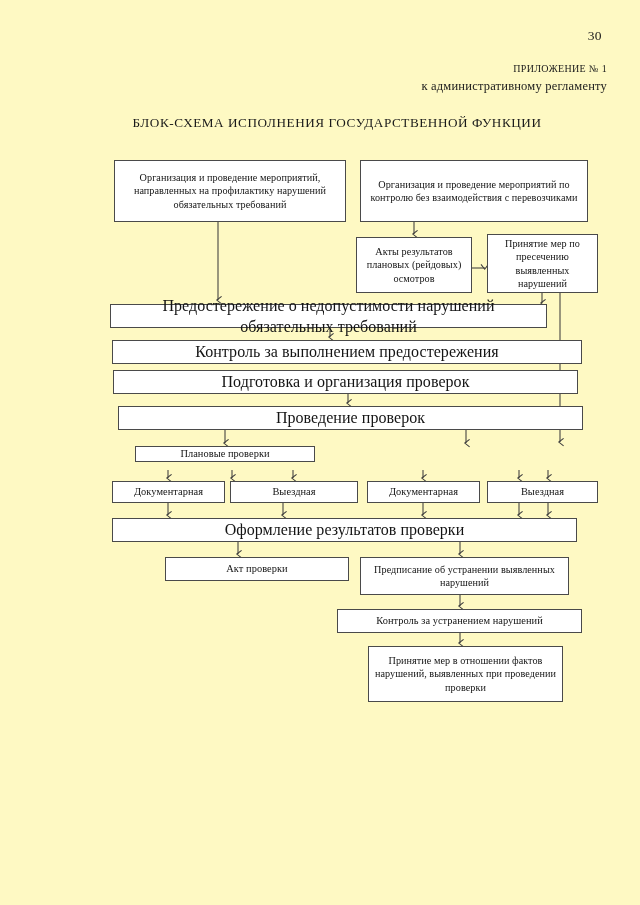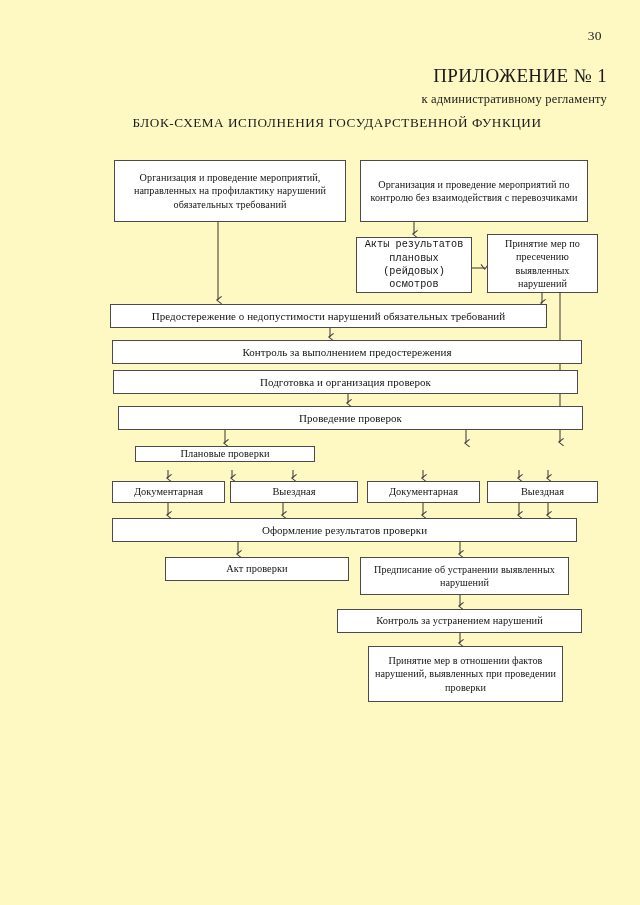--- a/index.html
+++ b/index.html
@@ -31,21 +31,21 @@
     letter-spacing: .4px;
   }
   .appendix-block {
     position: absolute;
     top: 62px;
     right: 33px;
     text-align: right;
     line-height: 1.45;
   }
   .appendix-line1 {
-    font-size: 19px;
+    font-size: 10px;
     letter-spacing: .35px;
     display: block;
   }
   .appendix-line2 {
     font-size: 12.5px;
     letter-spacing: .2px;
     display: block;
   }
   .doc-title {
     position: absolute;
@@ -78,21 +78,21 @@
     align-items: center;
     justify-content: center;
     text-align: center;
     font-size: 10.4px;
     line-height: 1.32;
     padding: 2px 4px;
     letter-spacing: .05px;
     color: #141414;
   }
   .node.tall { font-size: 10.2px; }
-  .node.wide { font-size: 11px; }
+  .node.wide { font-size: 16px; }
 
   svg.links {
     position: absolute;
     left: 0;
     top: 0;
     width: 640px;
     height: 905px;
     overflow: visible;
     pointer-events: none;
   }
@@ -159,21 +159,21 @@
 
       <line x1="238" y1="542" x2="238" y2="554" marker-end="url(#ah)"></line>
       <line x1="460" y1="542" x2="460" y2="554" marker-end="url(#ah)"></line>
 
       <line x1="460" y1="595" x2="460" y2="606" marker-end="url(#ah)"></line>
 
       <line x1="460" y1="633" x2="460" y2="643" marker-end="url(#ah)"></line>
     </svg>
   <div class="node tall" style="left: 114px; top: 160px; width: 232px; height: 62px;">Организация и проведение мероприятий, направленных на профилактику нарушений обязательных требований</div>
       <div class="node tall" style="left: 360px; top: 160px; width: 228px; height: 62px;">Организация и проведение мероприятий по контролю без взаимодействия с перевозчиками</div>
-      <div class="node tall" style="left: 356px; top: 237px; width: 116px; height: 56px; font-family: Liberation Mono, monospace;">Акты результатов плановых (рейдовых) осмотров</div>
+      <div class="node tall" style="left: 356px; top: 237px; width: 116px; height: 56px;">Акты результатов плановых (рейдовых) осмотров</div>
       <div class="node tall" style="left: 487px; top: 234px; width: 111px; height: 59px;">Принятие мер по пресечению выявленных нарушений</div>
       <div class="node wide" style="left: 110px; top: 304px; width: 437px; height: 24px;">Предостережение о недопустимости нарушений обязательных требований</div>
       <div class="node wide" style="left: 112px; top: 340px; width: 470px; height: 24px;">Контроль за выполнением предостережения</div>
       <div class="node wide" style="left: 113px; top: 370px; width: 465px; height: 24px;">Подготовка и организация проверок</div>
       <div class="node wide" style="left: 118px; top: 406px; width: 465px; height: 24px;">Проведение проверок</div>
       <div class="node" style="left: 135px; top: 446px; width: 180px; height: 16px;">Плановые проверки</div>
       <div class="node" style="left: 112px; top: 481px; width: 113px; height: 22px;">Документарная</div>
       <div class="node" style="left: 230px; top: 481px; width: 128px; height: 22px;">Выездная</div>
       <div class="node" style="left: 367px; top: 481px; width: 113px; height: 22px;">Документарная</div>
       <div class="node" style="left: 487px; top: 481px; width: 111px; height: 22px;">Выездная</div>

